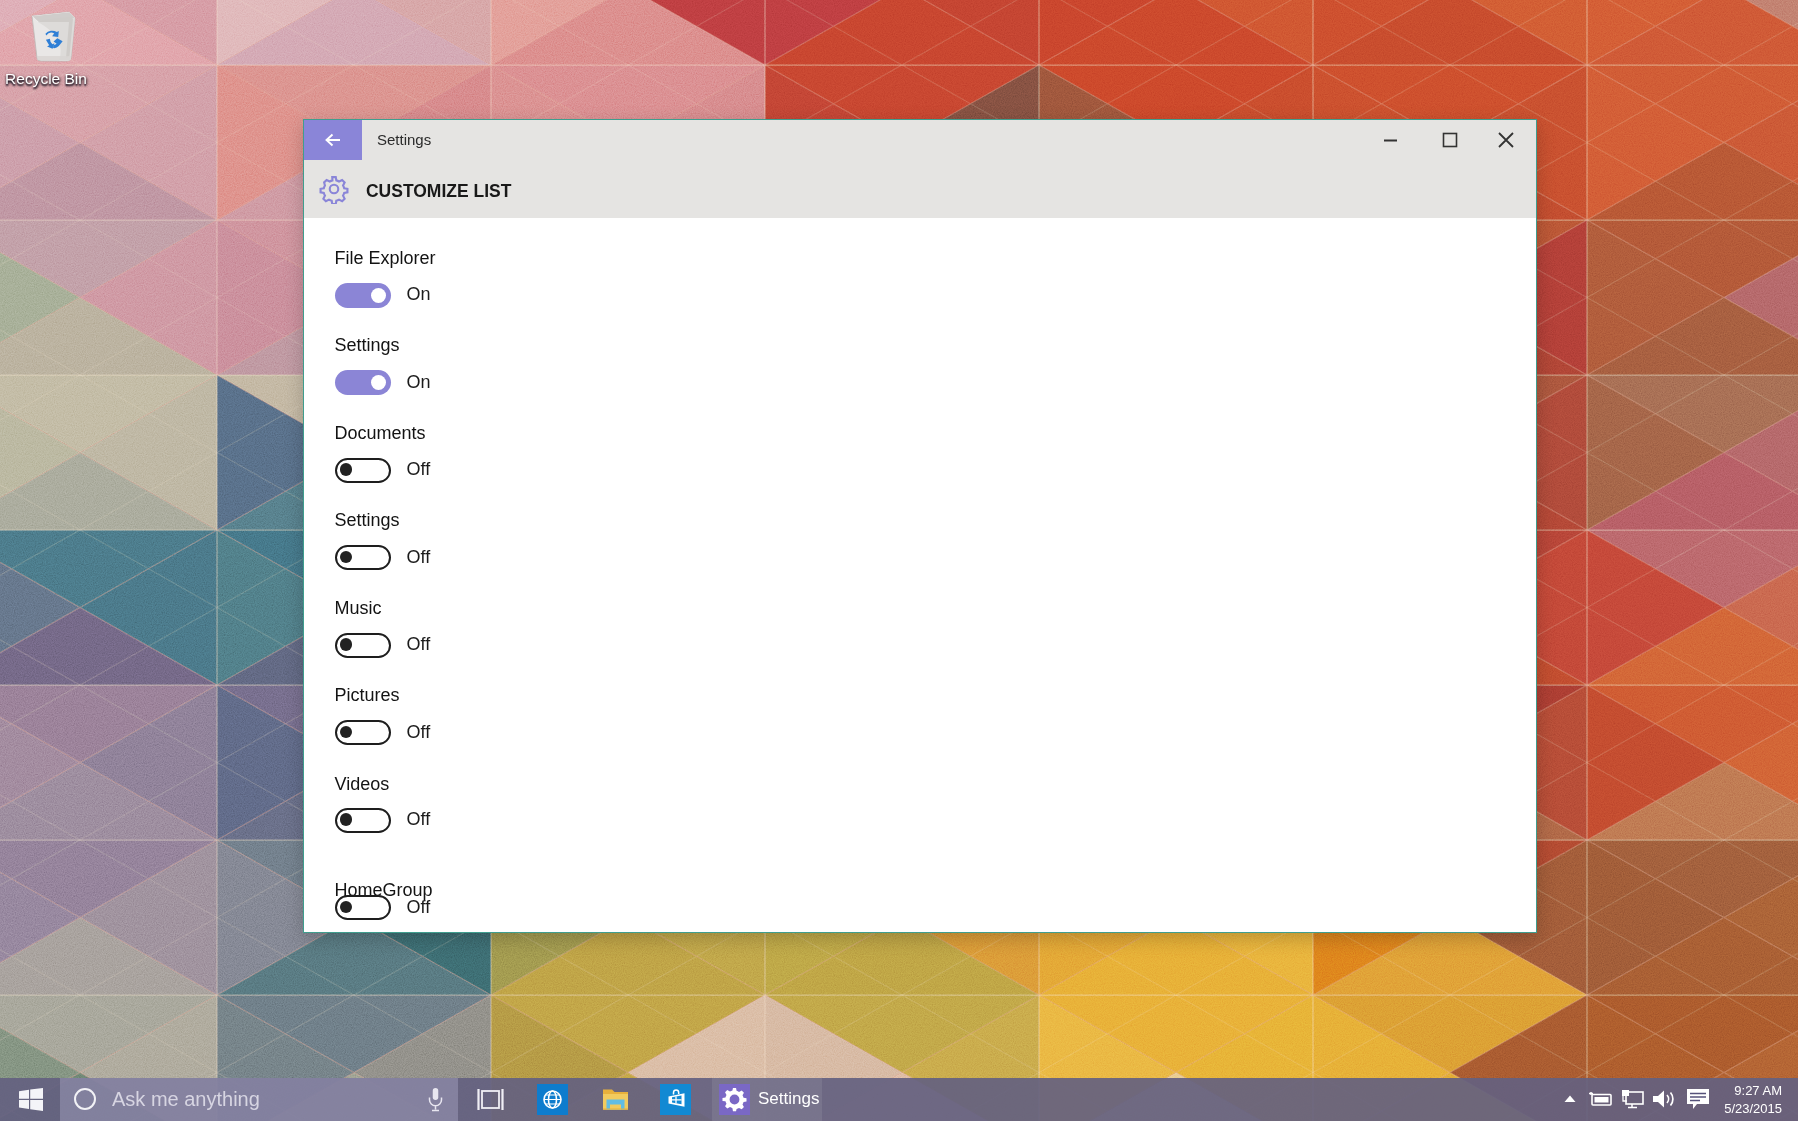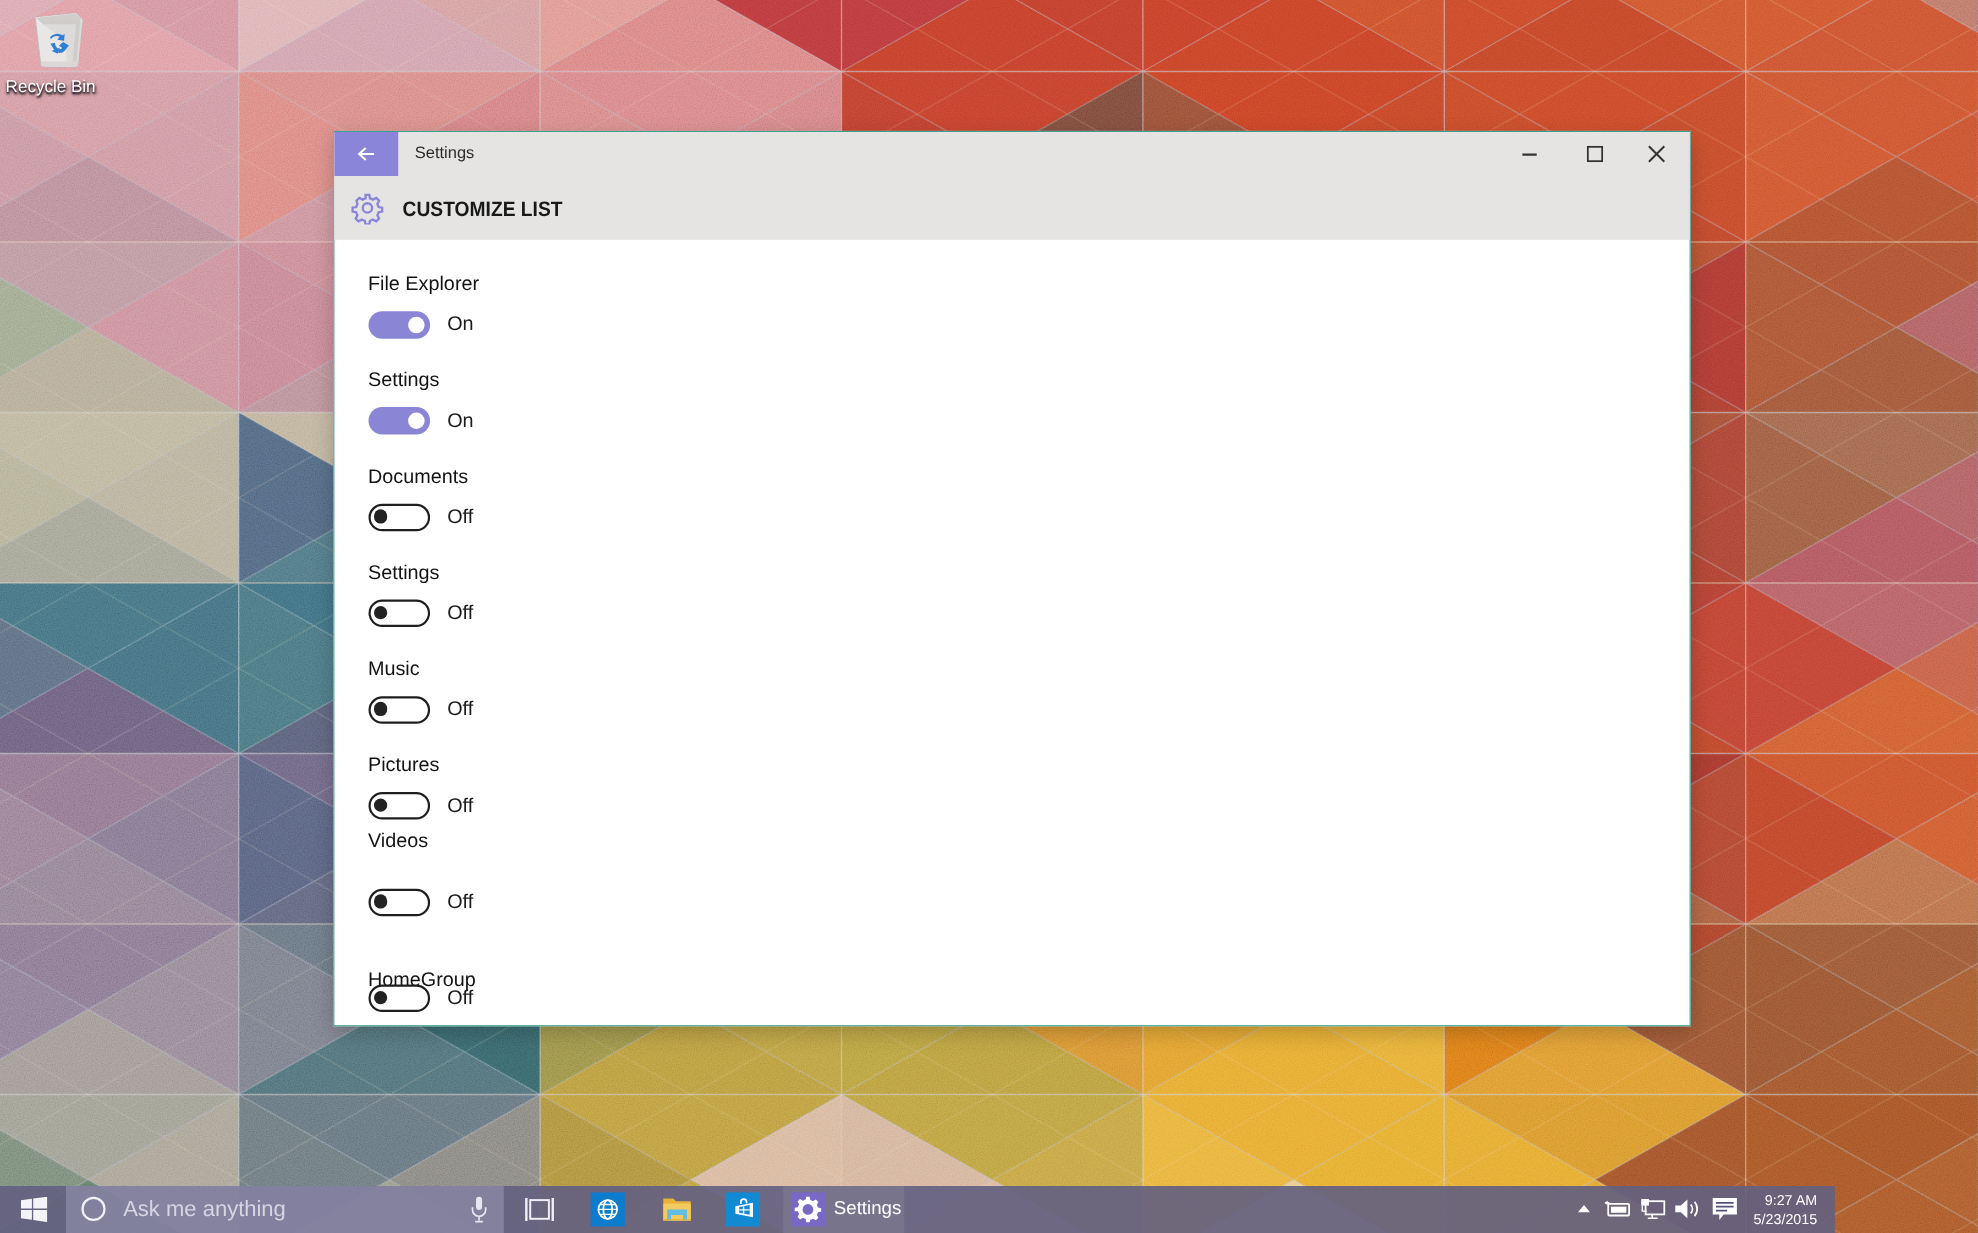--- a/index.html
+++ b/index.html
@@ -1,17 +1,17 @@
 <!DOCTYPE html>
 <html><head>
 <meta charset="utf-8">
 <style>
 * { margin:0; padding:0; box-sizing:border-box; }
 html,body { width:1798px; height:1121px; overflow:hidden; font-family:"Liberation Sans", sans-serif; }
-#stage { position:relative; width:1798px; height:1121px; overflow:hidden; background:#3b82f6; }
+#stage { position:relative; width:1798px; height:1121px; overflow:hidden; background:#b91c1c; }
 #wall { position:absolute; left:0; top:0; width:1798px; height:1121px; }
 
 
 #rbin { position:absolute; left:0; top:8px; width:92px; text-align:center; }
 #rbin .lbl { margin-top:2px; color:#fff; font-size:15.5px; text-shadow:0 1.5px 2px rgba(0,0,20,0.95), 1px 1px 3px rgba(0,0,0,0.85); }
 
 
 #win { position:absolute; left:303px; top:119px; width:1234px; height:814px;
   background:#fff; border:1.4px solid #3f9e8e; box-shadow:0 6px 18px rgba(0,0,0,0.20); }
 #titlebar { position:absolute; left:0; top:0; right:0; height:40px; background:#e5e4e2; }
@@ -31,21 +31,21 @@
 .tg.off { background:#fff; border:2.3px solid #1e1e1e; }
 .tg.off .knob { position:absolute; left:3.4px; top:3.9px; width:12.5px; height:12.5px; border-radius:50%; background:#222; }
 .tgline .state { position:absolute; left:72px; top:1.5px; font-size:18px; color:#1b1b1b; }
 
 
 #wm { position:absolute; right:8px; bottom:43px; text-align:right; }
 #wmtext { color:rgba(255,255,255,0.95); font-size:16px; line-height:1.7; text-shadow:0 1px 2px rgba(60,40,20,0.4); }
 #neowin { position:absolute; right:-3px; bottom:-5px; }
 
 
-#taskbar { position:absolute; left:0; bottom:0; width:1668px; height:43px; background:rgba(100,97,128,0.92);padding-left:12px; }
+#taskbar { position:absolute; left:0; bottom:0; width:1798px; height:43px; background:rgba(100,97,128,0.92);padding-left:12px; }
 #startbtn { position:absolute; }
 #searchbox { position:absolute; left:60px; top:0; width:398px; height:43px; background:rgba(190,188,220,0.33); }
 #cortana { position:absolute; left:14px; top:10px; width:22px; height:22px; border:2.5px solid #f2f2f6; border-radius:50%; }
 #asktext { position:absolute; left:52px; top:10px; font-size:20px; color:#d7d5e2; }
 #mic { position:absolute; right:14px; top:9px; }
 .tbicon { position:absolute; top:6px; width:31px; height:31px; }
 #tray { position:absolute; right:0; top:0; height:43px; }
 #clock { position:absolute; right:16px; top:4px; text-align:right; color:#fff; font-size:13px; line-height:18px; }
 .trayico { position:absolute; top:11px; }
 #appsettings { position:absolute; left:712px; top:0; width:110px; height:43px; background:rgba(255,255,255,0.08); }
@@ -497,21 +497,21 @@
       </div>
   <div class="row" style="top:565.0px">
         <div class="lab">Pictures</div>
       </div>
   <div class="tgline" style="top:600.0px">
         <div class="tg off">
           <div class="knob"></div>
         </div>
         <div class="state">Off</div>
       </div>
-  <div class="row" style="top:634px">
+  <div class="row" style="top:654px">
         <div class="lab">Videos</div>
       </div>
   <div class="tgline" style="top:687.5px">
         <div class="tg off">
           <div class="knob"></div>
         </div>
         <div class="state">Off</div>
       </div>
   <div class="row" style="top:760px">
         <div class="lab">HomeGroup</div>

